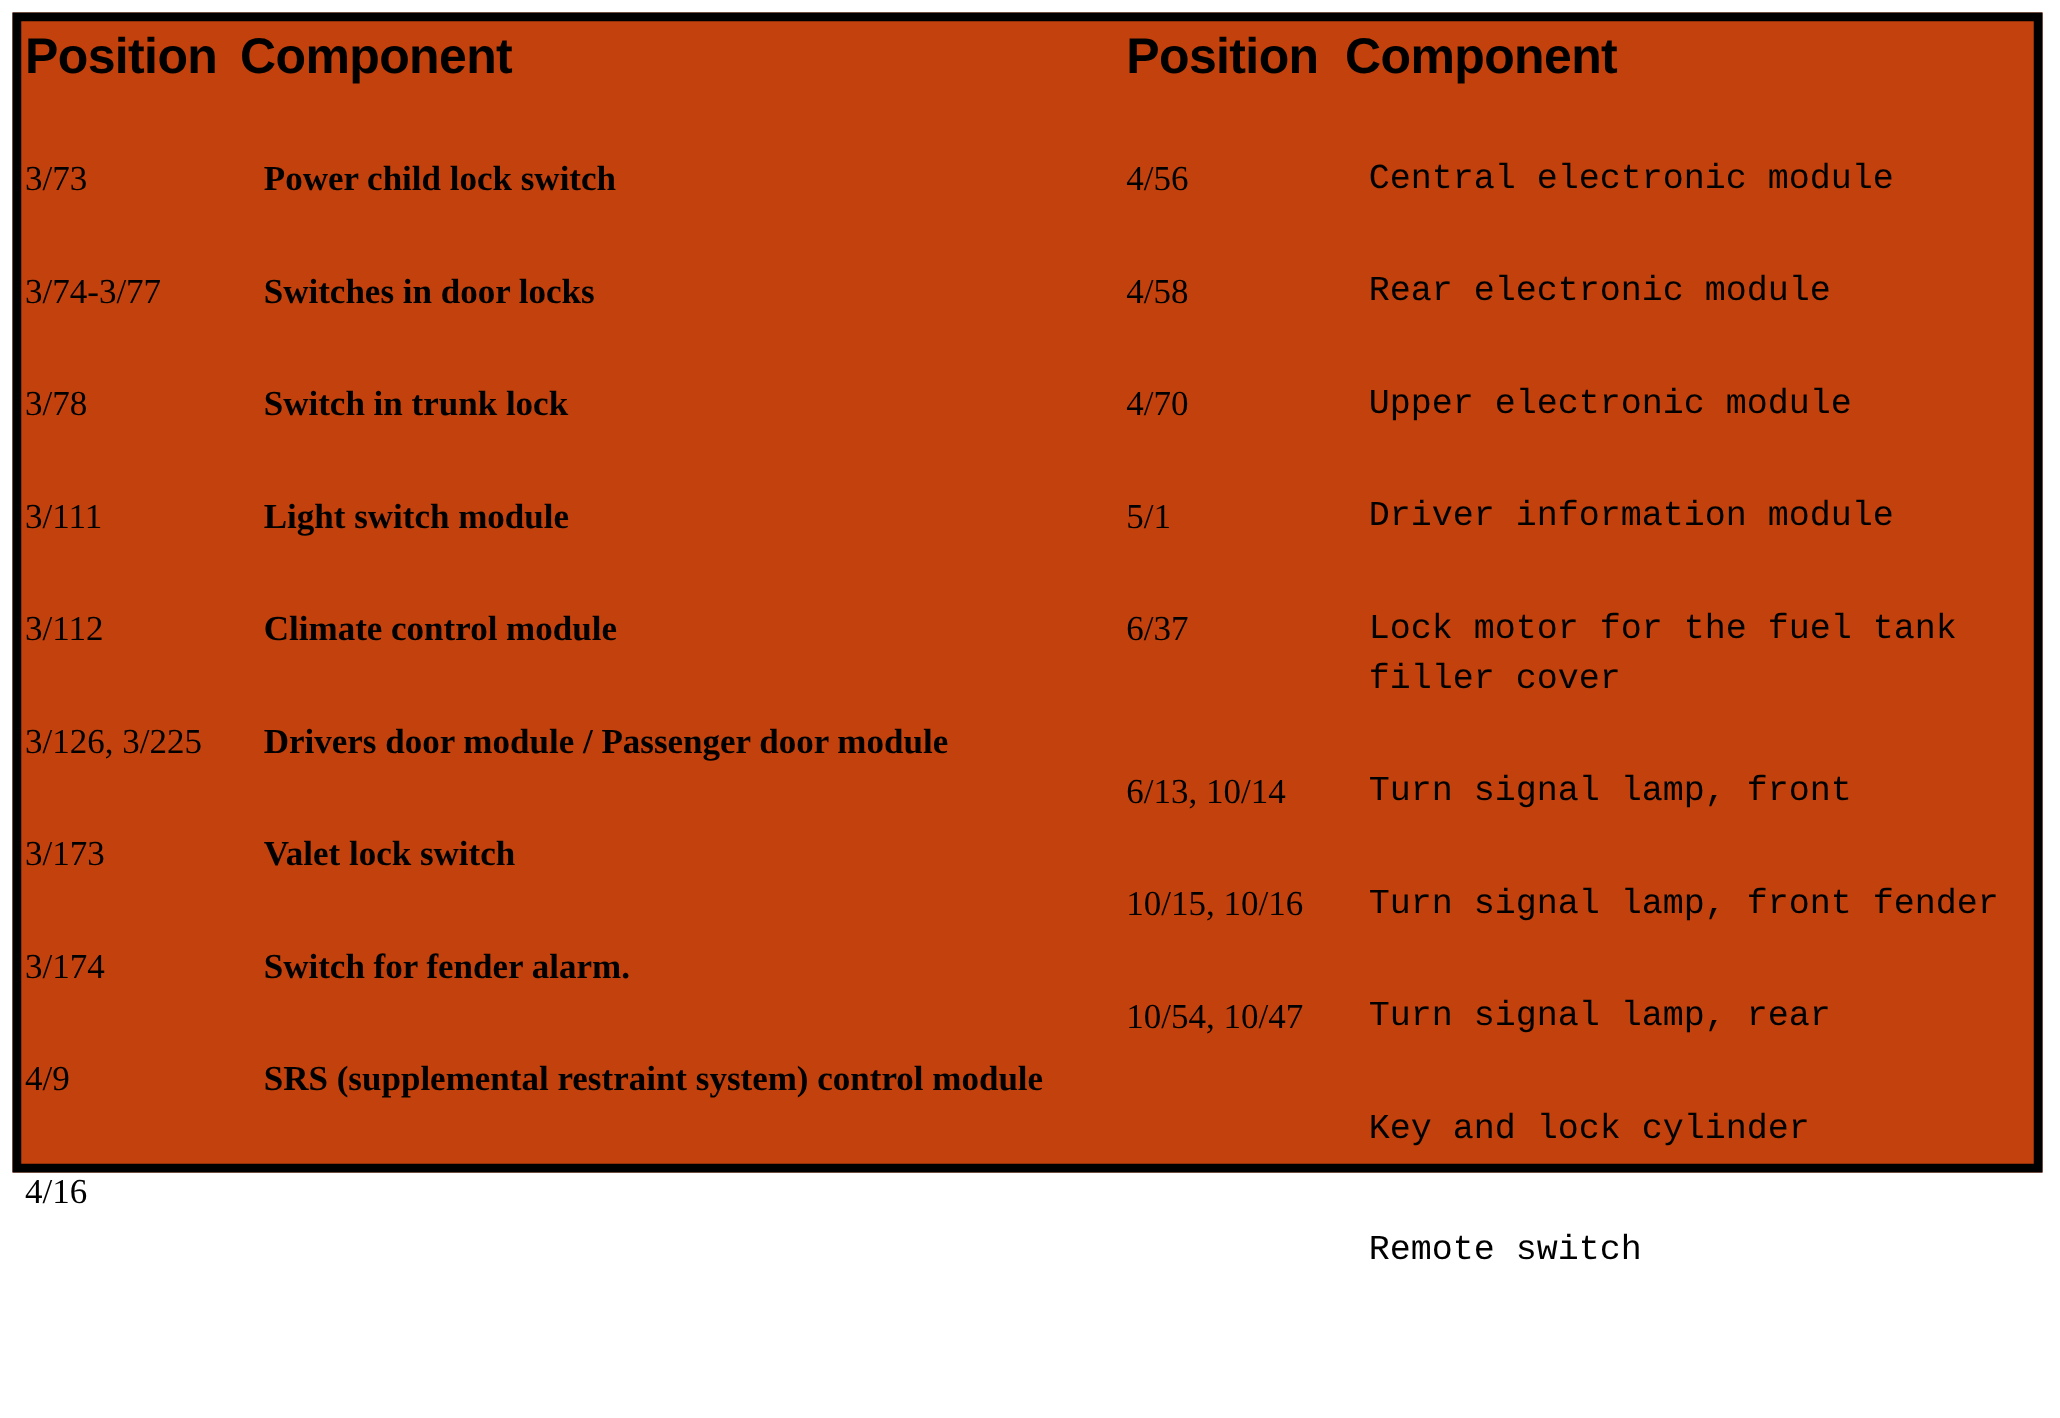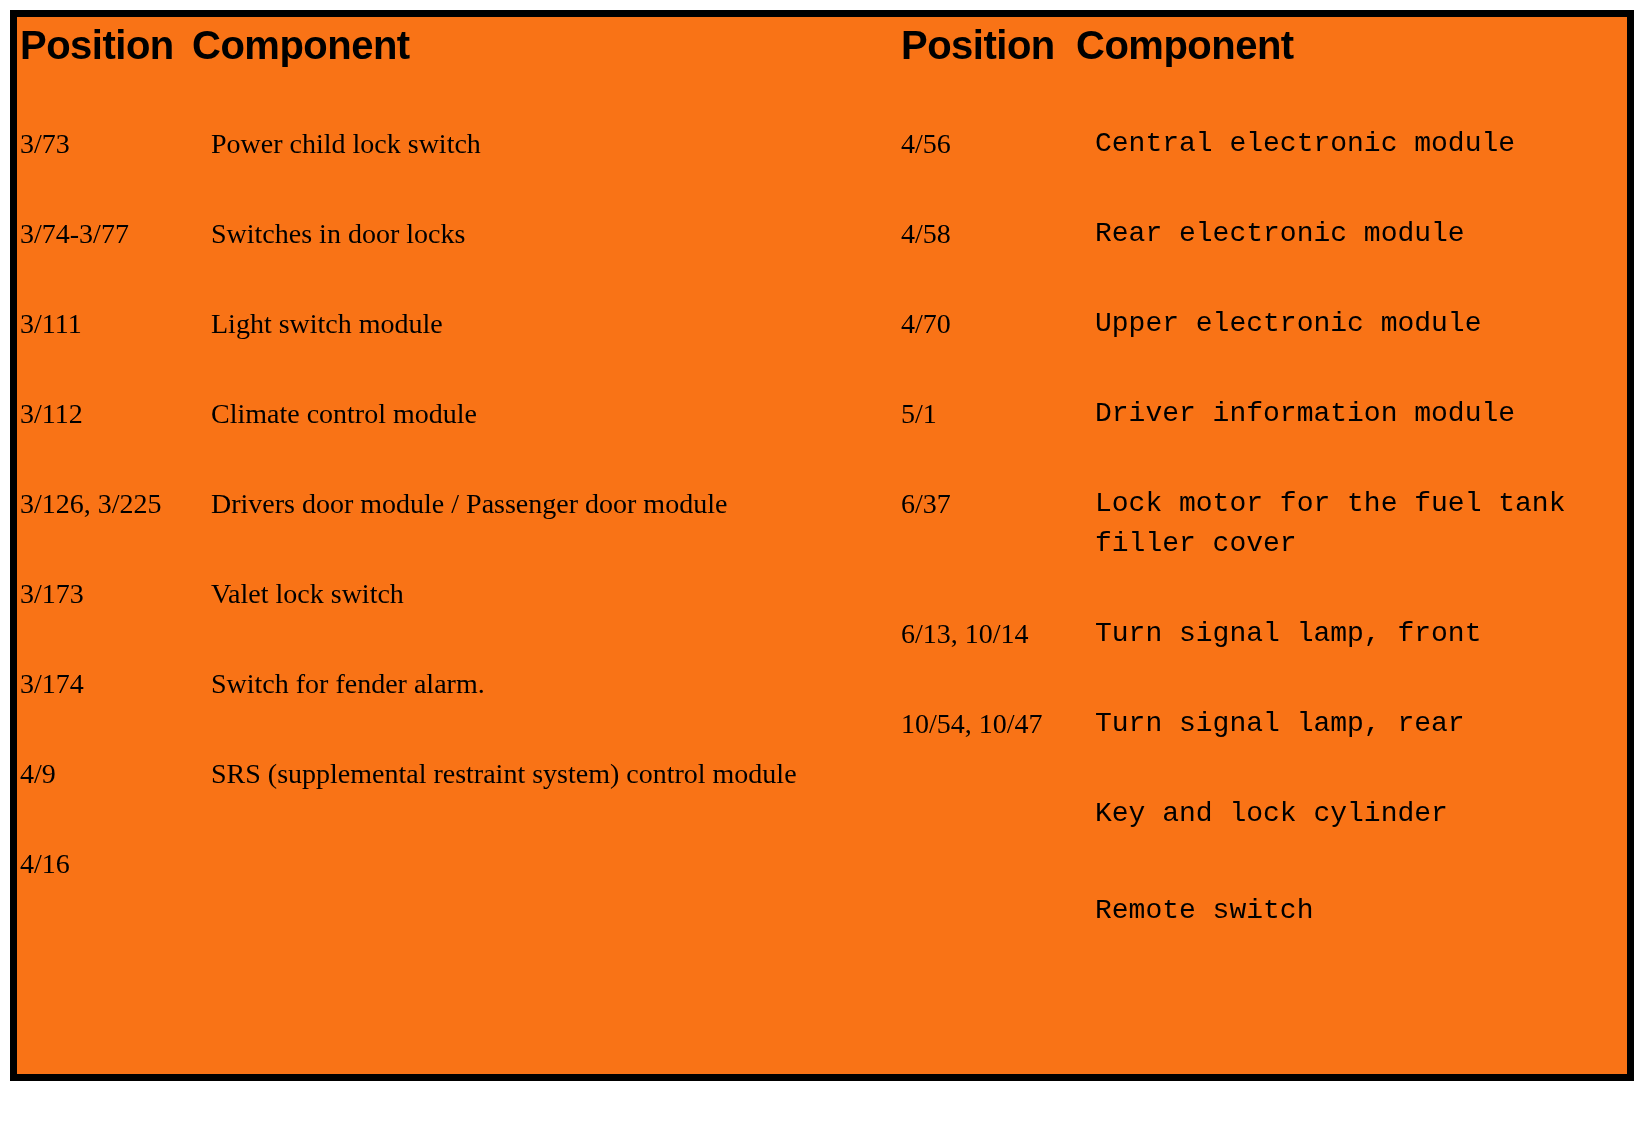--- a/index.html
+++ b/index.html
@@ -4,24 +4,24 @@
 <style>
   html,body{margin:0;padding:0;}
   body{
     width:1648px;height:1134px;position:relative;
     background:#ffffff;color:#000000;
     font-family:"Liberation Serif","DejaVu Serif",serif;
     overflow:hidden;
   }
   .frame{
     position:absolute;left:10px;top:10px;
-    width:1624px;height:1071px;
+    width:1624px;height:928px;
     border:7px solid #000;
     box-sizing:border-box;
-    background:#f97316;
+    background:#c2410c;
   }
   .tbl{position:absolute;top:5px;}
   .tbl.left{left:3px;width:815px;}
   .tbl.right{left:884px;width:735px;}
   .hdr{
     display:flex;
     font-family:"Liberation Sans","DejaVu Sans",sans-serif;
     font-weight:bold;font-size:40px;line-height:46px;
     letter-spacing:-0.5px;
     margin:0 0 56px 0;white-space:nowrap;
@@ -31,21 +31,21 @@
   .tbl.right .hdr .pos{width:175px;}
   .row{
     display:flex;
     font-size:28px;line-height:40px;
     margin-bottom:50px;
     gap:19px;
   }
   .row .pos{flex:none;white-space:nowrap;}
   .tbl.left  .row .pos{width:172px;}
   .tbl.right .row .pos{width:175px;}
-  .tbl.left  .row .comp{width:625px;}
+  .tbl.left  .row .comp{width:625px;font-weight:bold;}
   .tbl.right .row .comp{width:560px;font-family:Liberation Mono, monospace;}
   .row.tall-gap{margin-bottom:57px;}
 </style>
 </head>
 <body>
 
 <div class="frame">
 
   <div class="tbl left">
     <div class="hdr">
@@ -53,20 +53,24 @@
       <span class="comp">Component</span>
     </div>
 
     <div class="row">
       <span class="pos">3/73</span>
       <span class="comp">Power child lock switch</span>
     </div>
     <div class="row">
       <span class="pos">3/74-3/77</span>
       <span class="comp">Switches in door locks</span>
+    </div>
+    <div class="row">
+      <span class="pos">3/78</span>
+      <span class="comp">Switch in trunk lock</span>
     </div>
     <div class="row">
       <span class="pos">3/111</span>
       <span class="comp">Light switch module</span>
     </div>
     <div class="row">
       <span class="pos">3/112</span>
       <span class="comp">Climate control module</span>
     </div>
     <div class="row">
@@ -114,20 +118,24 @@
     </div>
     <div class="row">
       <span class="pos">6/37</span>
       <span class="comp">Lock motor for the fuel tank filler cover</span>
     </div>
     <div class="row">
       <span class="pos">6/13, 10/14</span>
       <span class="comp">Turn signal lamp, front</span>
     </div>
     <div class="row">
+      <span class="pos">10/15, 10/16</span>
+      <span class="comp">Turn signal lamp, front fender</span>
+    </div>
+    <div class="row">
       <span class="pos">10/54, 10/47</span>
       <span class="comp">Turn signal lamp, rear</span>
     </div>
     <div class="row tall-gap">
       <span class="pos"></span>
       <span class="comp">Key and lock cylinder</span>
     </div>
     <div class="row">
       <span class="pos"></span>
       <span class="comp">Remote switch</span>

